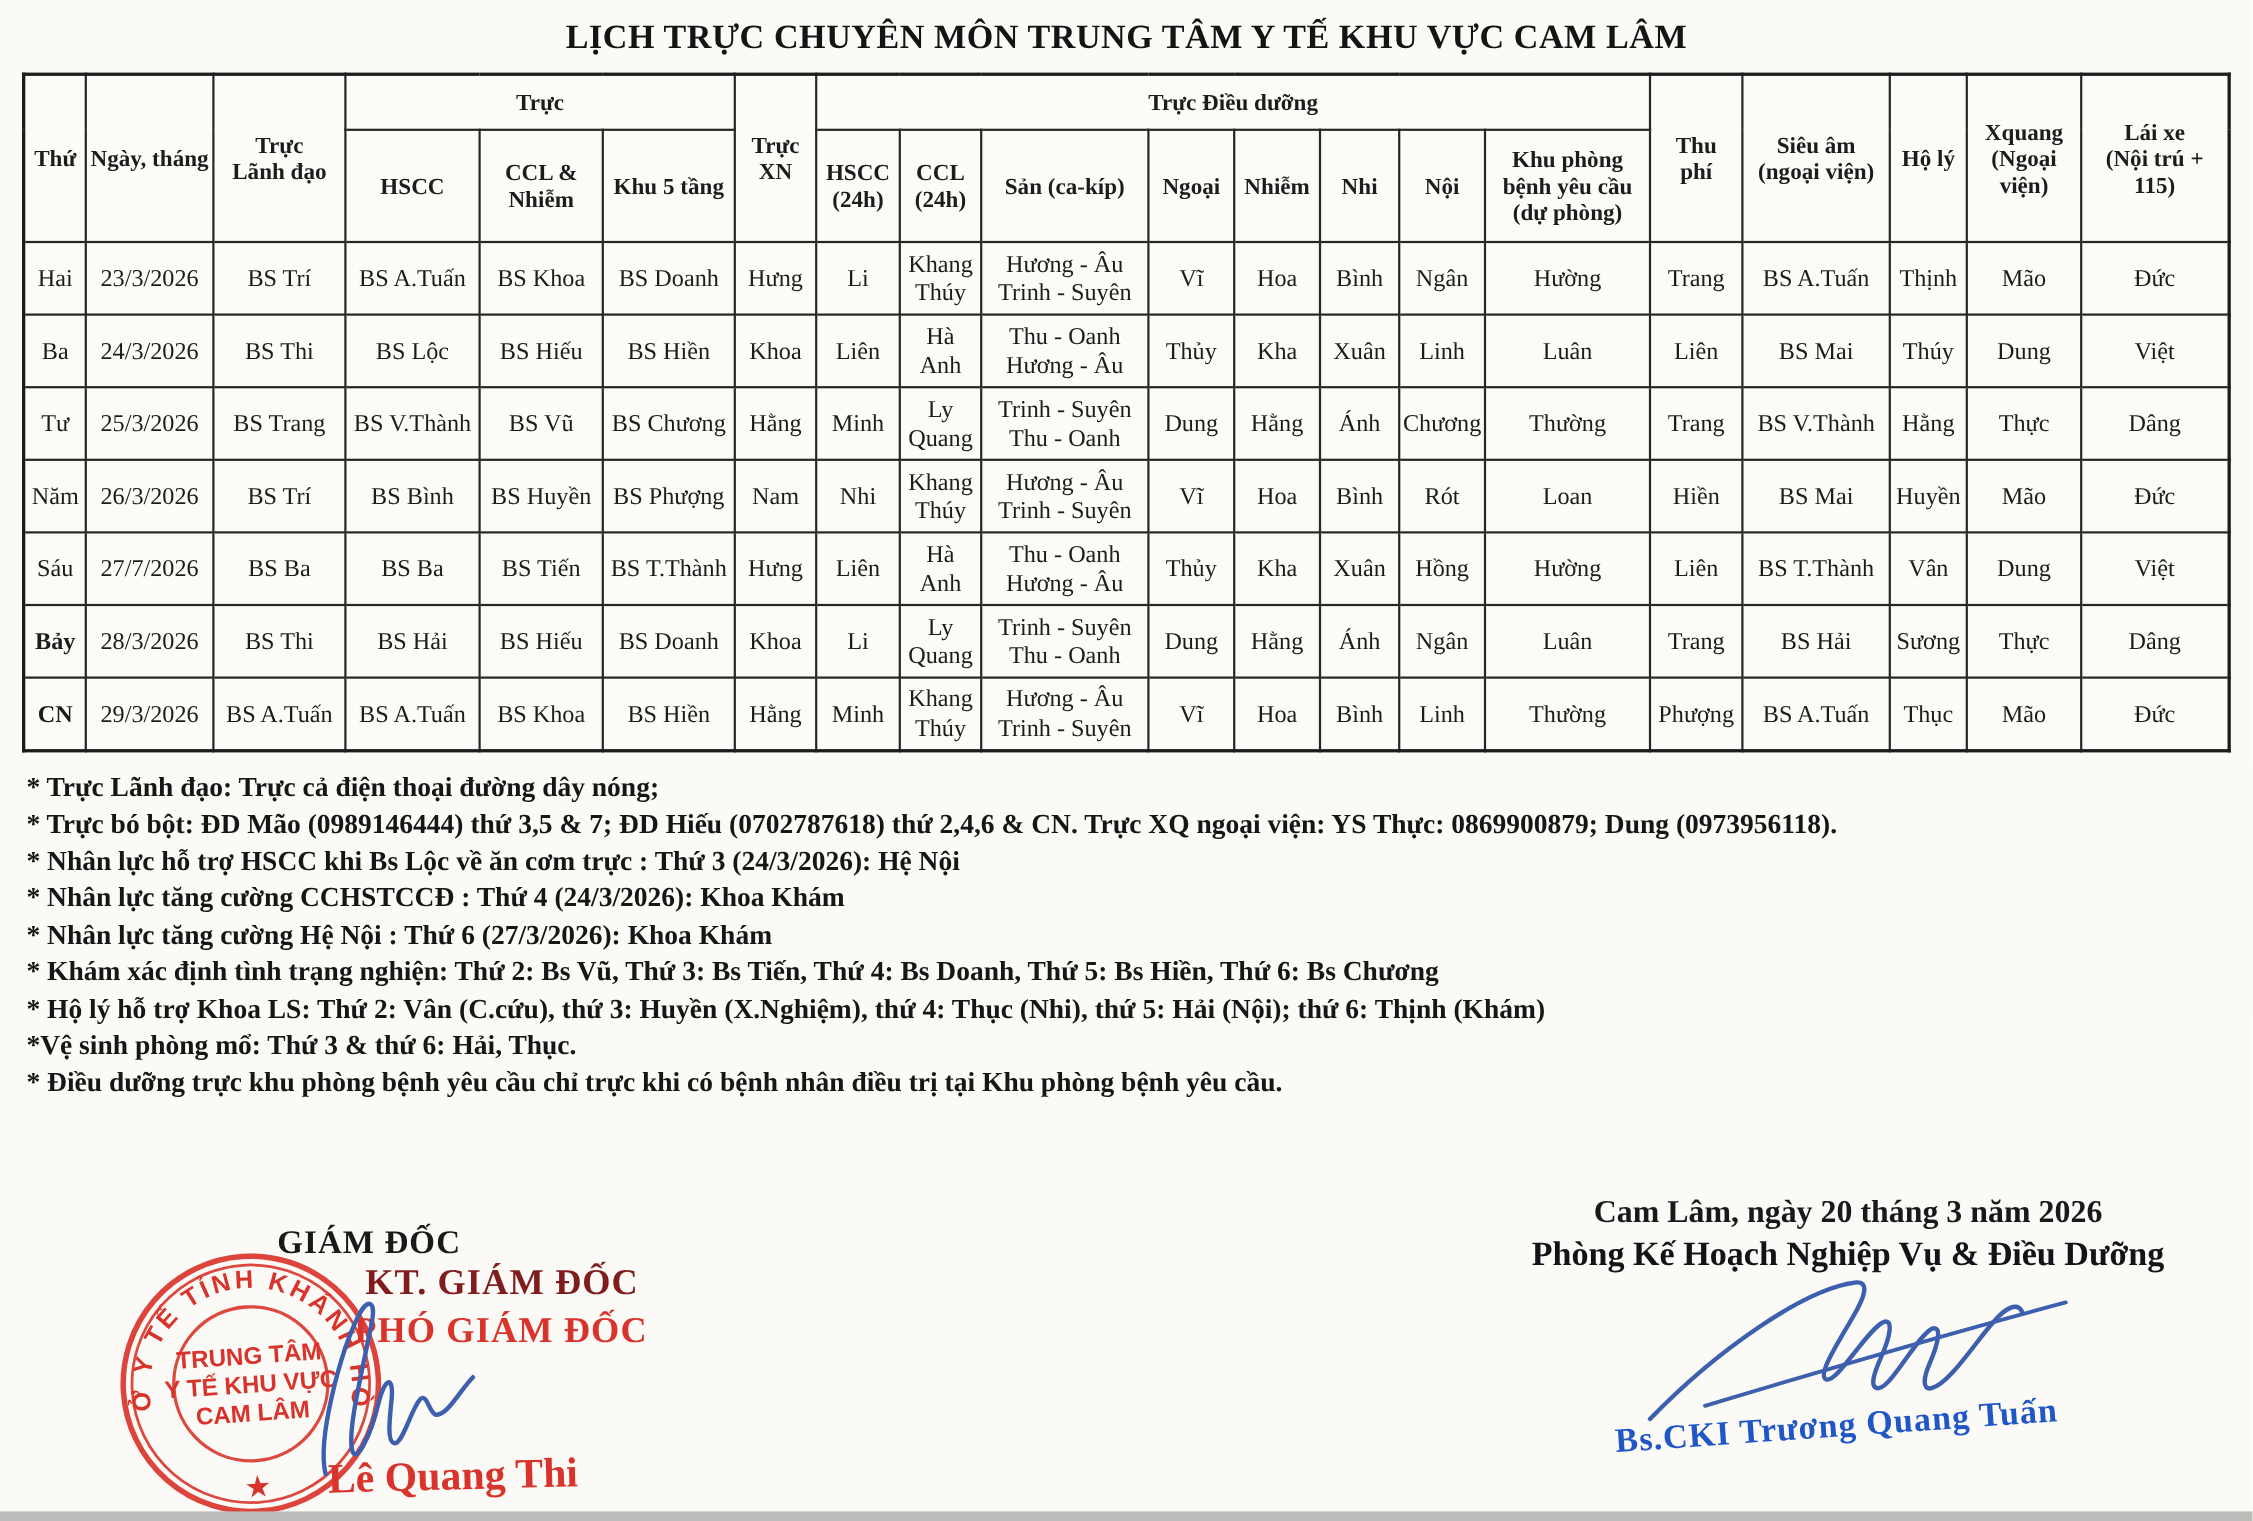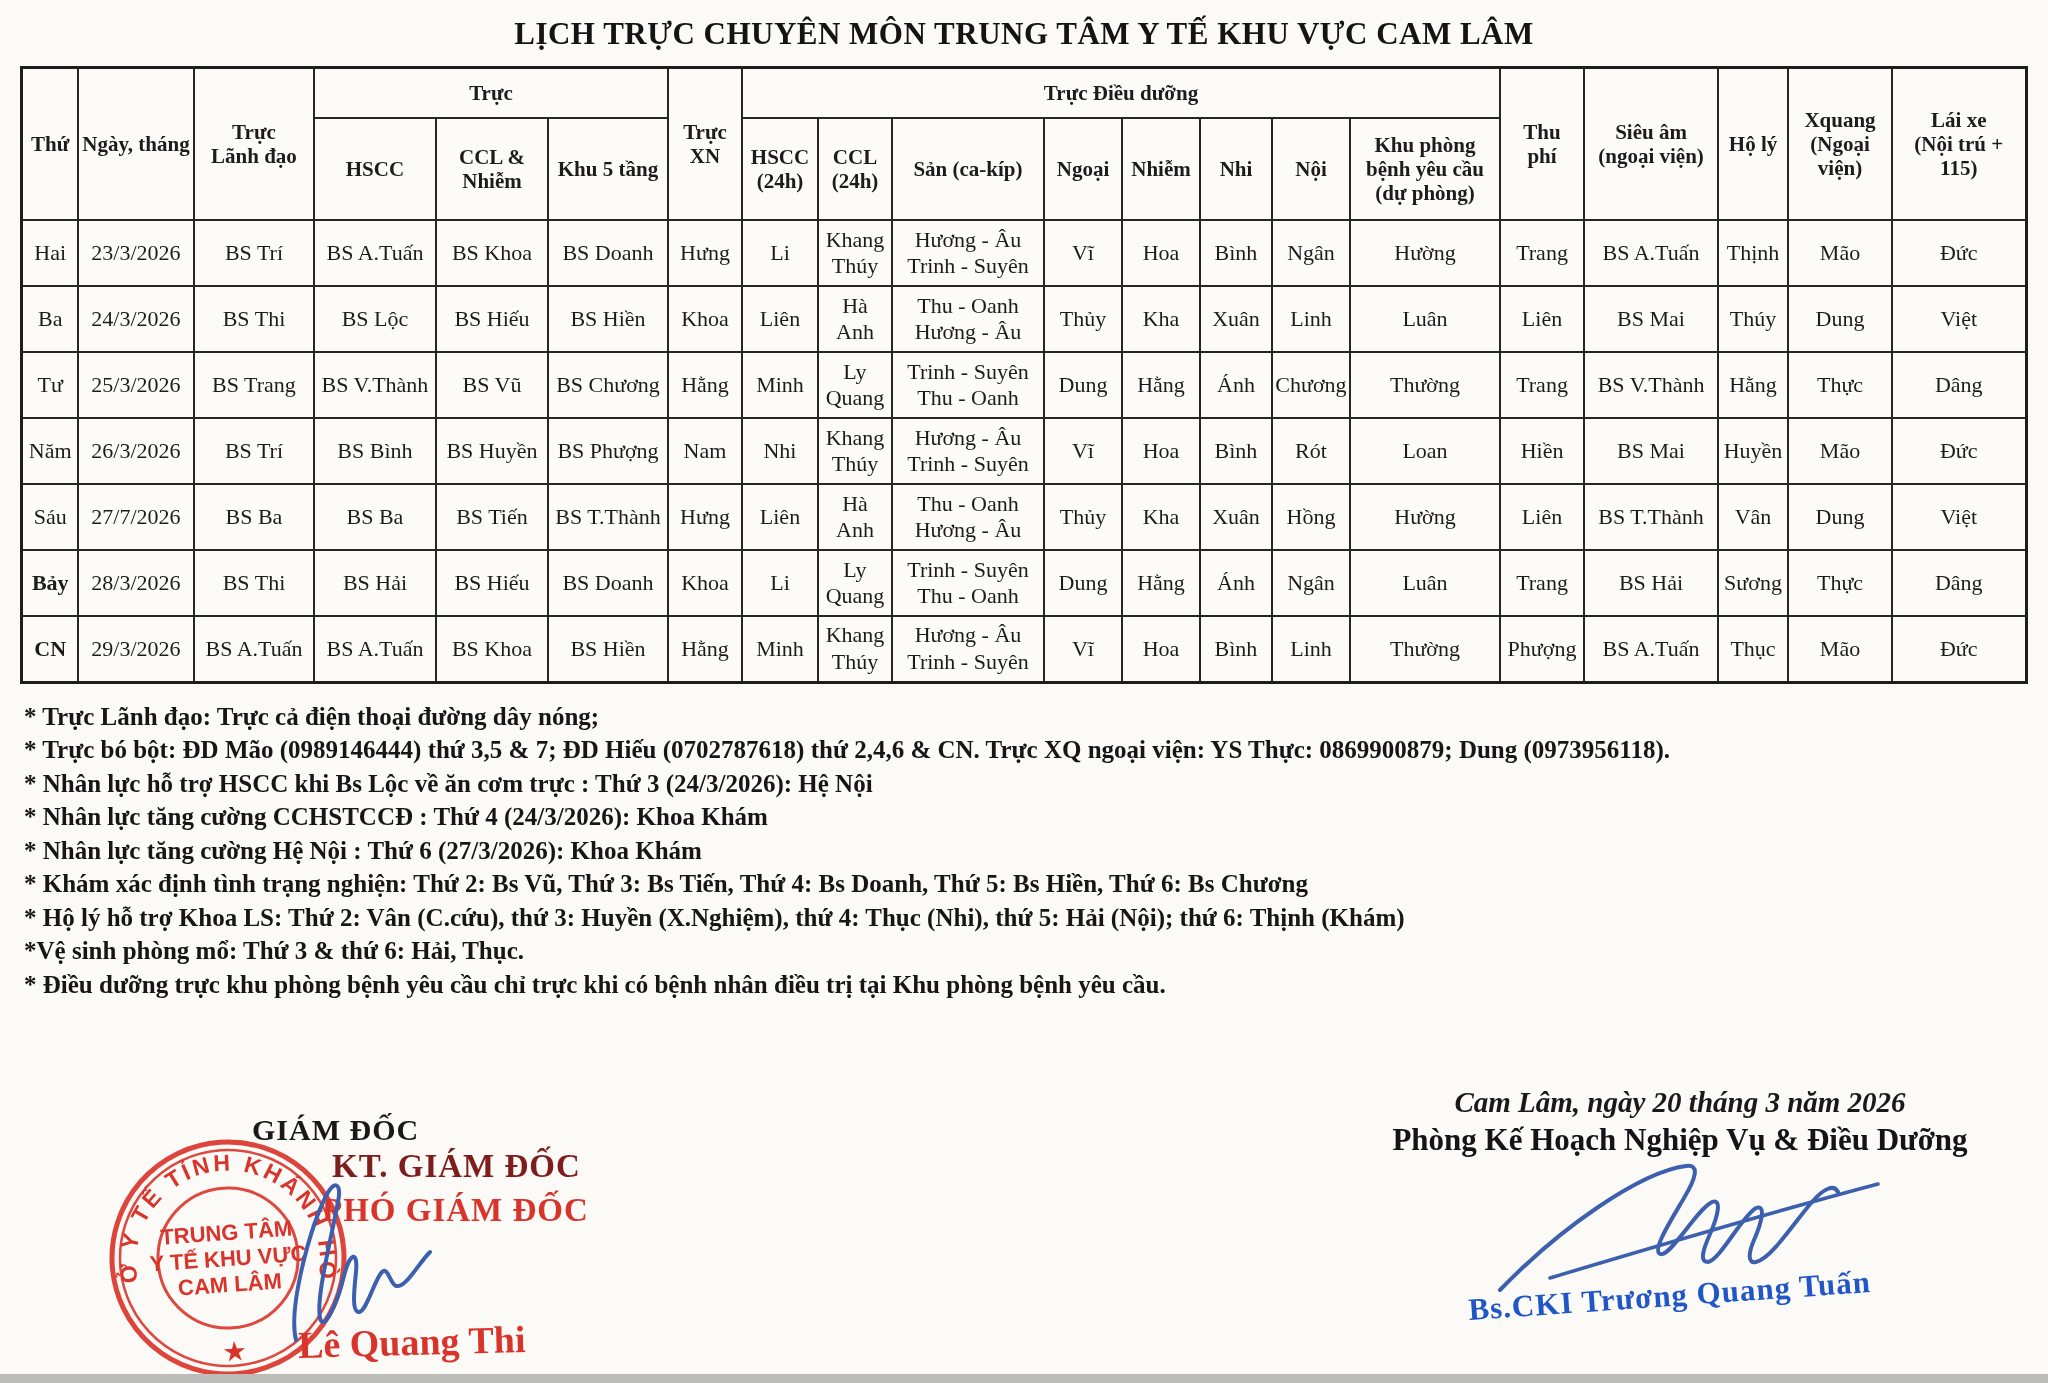--- a/index.html
+++ b/index.html
@@ -50,21 +50,21 @@
     font-size:25px; font-weight:700; color:#161616;
     line-height:1.34; white-space:nowrap;
   }
   
   .abs{ position:absolute; }
   .sig-left-title{ left:252px; top:1113px; font-size:30px; font-weight:700; color:#191919; letter-spacing:1px;}
   .sig-kt{ left:332px; top:1148px; font-size:33px; font-weight:700; color:#7f1d1d; letter-spacing:1px;}
   .sig-pho{ left:322px; top:1192px; font-size:33px; font-weight:700; color:#d9342b; letter-spacing:1px;}
   .sig-left-name{ left:298px; top:1320px; font-size:38px; font-weight:700; color:#d9342b; transform:rotate(-1.5deg);}
   .sig-right-date{ left:1400px; top:1086px; width:560px; text-align:center;
-    font-size:29px; font-weight:700; font-style:italic; color:#19191c;}
+    font-size:29px; font-weight:700; color:#19191c;}
   .sig-right-dept{ left:1370px; top:1122px; width:620px; text-align:center;
     font-size:31px; font-weight:700; color:#141418;}
   .sig-right-name{ left:1468px; top:1278px; font-size:31px; font-weight:700;
     color:#2156c7; transform:rotate(-4deg); letter-spacing:1px;}
   .stamp-svg{ left:104px; top:1128px; }
   .sign-svg-left{ left:268px; top:1168px; }
   .sign-svg-right{ left:1490px; top:1158px; }
   .scan-edge-bottom{
     position:absolute; left:0; bottom:0; width:100%; height:9px;
     background:#bcbcba;

